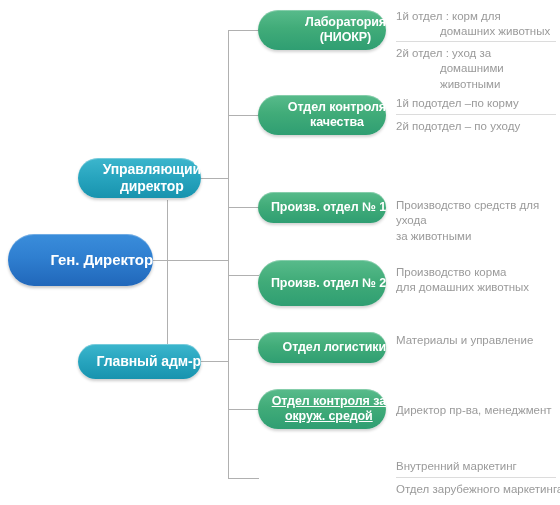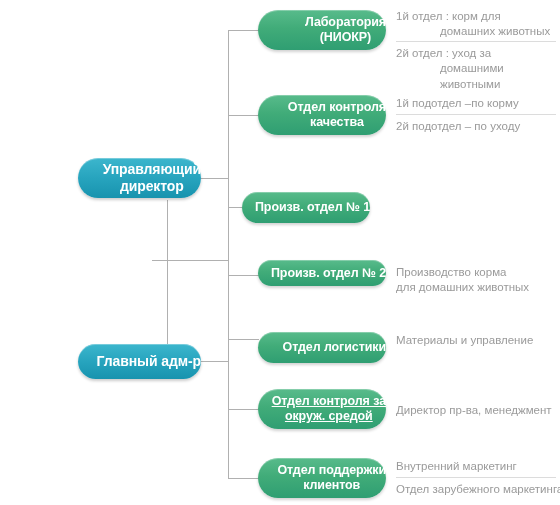--- a/index.html
+++ b/index.html
@@ -93,20 +93,23 @@
   <div class="line h" style="left:228px; top:409px; width:31px;"></div>
   <div class="line h" style="left:228px; top:478px; width:31px;"></div>
 
   <div class="line h" style="left:200px; top:178px; width:29px;"></div>
 
   <div class="line h" style="left:200px; top:361px; width:29px;"></div>
 
   <div class="line h" style="left:152px; top:260px; width:77px;"></div>
   <div class="line v" style="left:167px; top:200px; height:161px;"></div>
 
+  <div class="node node-ceo" style="left:8px; top:234px; width:145px; height:52px;">
+    <span>Ген. Директор</span>
+  </div>
 
   <div class="node node-mgr" style="left:78px; top:158px; width:123px; height:40px;">
     <span>
       <span>Управляющий</span><br>
       <span>директор</span>
     </span>
   </div>
 
   <div class="node node-mgr" style="left:78px; top:344px; width:123px; height:35px;">
     <span>Главный адм-р</span>
@@ -119,64 +122,62 @@
     </span>
   </div>
 
   <div class="node node-dept" style="left:258px; top:95px; width:128px; height:40px;">
     <span>
       <span>Отдел контроля</span><br>
       <span>качества</span>
     </span>
   </div>
 
-  <div class="node node-dept" style="left:242px; top:192px; width:128px; height:31px;">
+  <div class="node node-dept" style="left:258px; top:192px; width:128px; height:31px;">
     <span>Произв. отдел № 1</span>
   </div>
 
-  <div class="node node-dept" style="left:258px; top:260px; width:128px; height:26px;">
+  <div class="node node-dept" style="left:258px; top:260px; width:128px; height:46px;">
     <span>Произв. отдел № 2</span>
   </div>
 
   <div class="node node-dept" style="left:258px; top:332px; width:128px; height:31px;">
     <span>Отдел логистики</span>
   </div>
 
   <div class="node node-dept" style="left:258px; top:389px; width:128px; height:40px;text-decoration:underline;">
     <span>
       <span>Отдел контроля за</span><br>
       <span>окруж. средой</span>
     </span>
   </div>
 
-  <div class="node node-dept" style="left:258px; top:458px; width:128px; height:40px;">
-    <span>
-      <span>Отдел поддержки</span><br>
-      <span>клиентов</span>
-    </span>
-  </div>
 
   <div class="note" style="left:396px; top:9px;">
     <span>1й отдел : корм для</span>
     <span class="ind">домашних животных</span>
   </div>
   <div class="note-sep" style="left:396px; top:41px; width:160px;"></div>
   <div class="note" style="left:396px; top:46px;">
     <span>2й отдел : уход за</span>
     <span class="ind">домашними животными</span>
   </div>
 
   <div class="note" style="left:396px; top:96px;">
     <span>1й подотдел –по корму</span>
   </div>
   <div class="note-sep" style="left:396px; top:114px; width:160px;"></div>
   <div class="note" style="left:396px; top:119px;">
     <span>2й подотдел – по уходу</span>
   </div>
 
+  <div class="note" style="left:396px; top:198px; width:165px;">
+    <span>Производство средств для ухода</span><br>
+    <span>за животными</span>
+  </div>
 
   <div class="note" style="left:396px; top:265px; width:165px;">
     <span>Производство корма</span><br>
     <span>для домашних животных</span>
   </div>
 
   <div class="note" style="left:396px; top:333px;">
     <span>Материалы и управление</span>
   </div>
 

